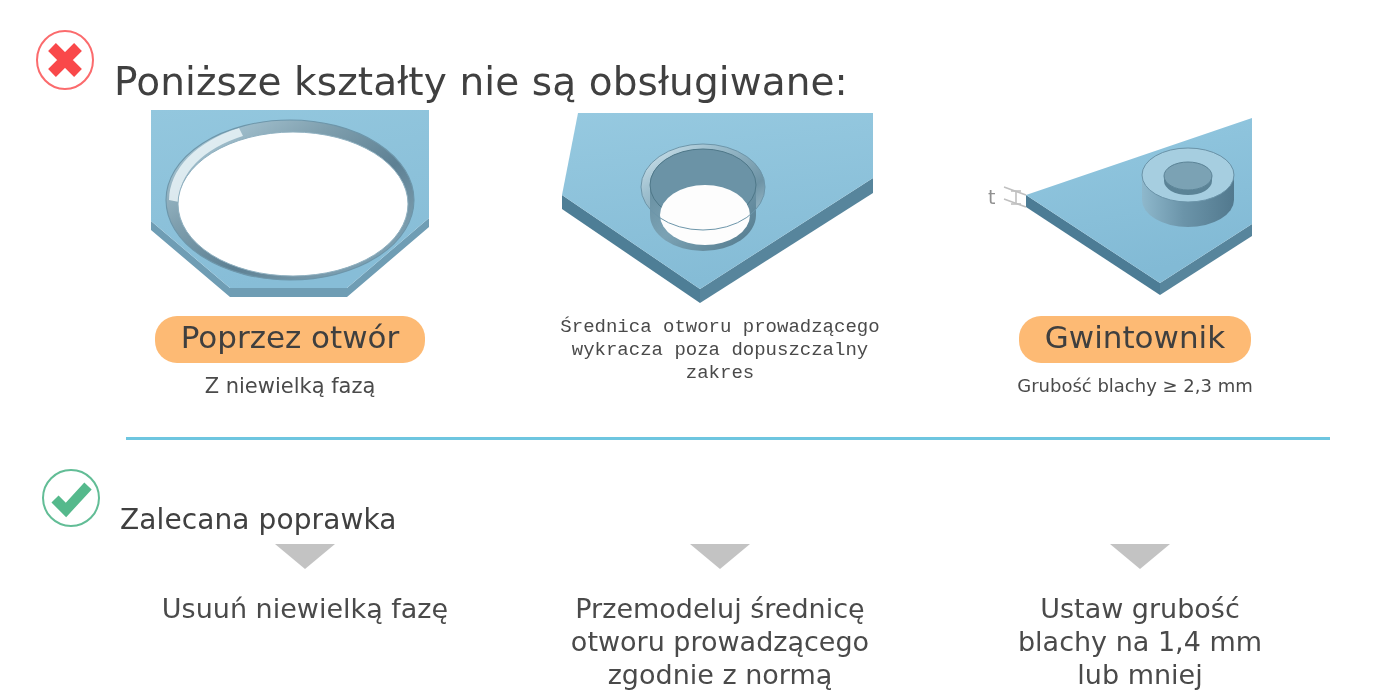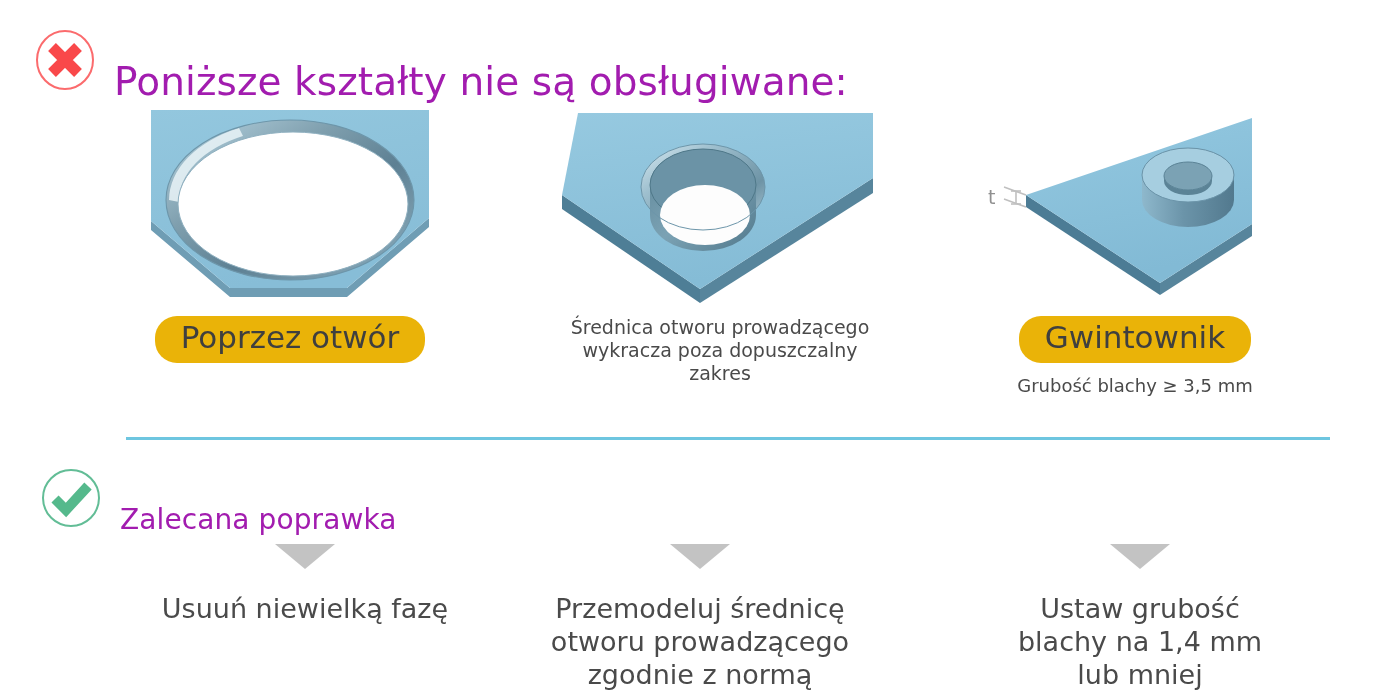--- a/index.html
+++ b/index.html
@@ -25,21 +25,21 @@
   }
   .head-icon {
     width: 62px;
     height: 62px;
     flex: 0 0 62px;
     position: relative;
   }
   .head-title {
     font-size: 39px;
     font-weight: 400;
-    color: #a21caf;
+    color: #404040;
     letter-spacing: 0.1px;
     white-space: nowrap;
     line-height: 1;
     margin-top: 44px;
   }
 
   #bad-head  { left: 34px; top: 18px; }
   #good-head { left: 40px; top: 462px; }
   #good-head .head-title { font-size: 28px; }
 
@@ -68,21 +68,21 @@
 
   .art {
     width: 330px;
     height: 205px;
     position: relative;
   }
   #col-2 .art { width: 350px; }
 
   .pill {
     display: inline-block;
-    background: #eab308;
+    background: #fdba74;
     border-radius: 22px;
     padding: 4px 26px 7px 26px;
     font-size: 31px;
     color: #3f3f3f;
     line-height: 1.15;
     white-space: nowrap;
     margin-top: 6px;
   }
   #col-1 .pill { font-size: 32px; }
 
@@ -90,37 +90,38 @@
     margin-top: 10px;
     font-size: 21px;
     line-height: 1.25;
     color: #4a4a4a;
     text-align: center;
   }
   .caption.small {
     font-size: 19px;
     line-height: 1.2;
     margin-top: 6px;
+    font-family: Liberation Mono, monospace;
   }
   .caption.tiny {
     font-size: 18px;
     margin-top: 12px;
   }
 
   
   .fix {
     position: absolute;
     top: 544px;
     width: 340px;
     display: flex;
     flex-direction: column;
     align-items: center;
   }
   #fix-0 { left: 135px; }
-  #fix-1 { left: 530px; }
+  #fix-1 { left: 550px; }
   #fix-2 { left: 970px; }
 
   .arrow-down {
     width: 0;
     height: 0;
     border-left: 30px solid transparent;
     border-right: 30px solid transparent;
     border-top: 25px solid #c3c3c3;
   }
   .fix-text {
@@ -173,20 +174,21 @@
       <g clip-path="url(#g0clip)">
         <ellipse cx="165" cy="95" rx="124" ry="80" fill="url(#g0cham)"></ellipse>
         <ellipse cx="168" cy="99" rx="115" ry="72" fill="#ffffff"></ellipse>
         <path d="M44,95 a124,80 0 0,1 70,-72 l4,8 a115,72 0 0,0 -64,66 Z" fill="#e9f3f7" opacity="0.85"></path>
       </g>
       <ellipse cx="165" cy="95" rx="124" ry="80" fill="none" stroke="#6d96aa" stroke-width="1.1"></ellipse>
       <ellipse cx="168" cy="99" rx="115" ry="72" fill="none" stroke="#8fb0c0" stroke-width="1"></ellipse>
     </svg>
   </div>
   <div class="pill">Poprzez otwór</div>
+  <div class="caption">Z niewielką fazą</div>
 </div>
 
 <div class="col" id="col-1">
   <div class="art">
     <svg width="330" height="205" viewBox="0 0 330 205">
       <defs>
         <linearGradient id="g1top" x1="0" y1="0" x2="0.2" y2="1">
           <stop offset="0%" stop-color="#96c9e0"></stop>
           <stop offset="100%" stop-color="#85bcd6"></stop>
         </linearGradient>
@@ -257,21 +259,21 @@
         <path d="M44,82 L66,90"></path>
         <path d="M44,94 L66,102"></path>
         <path d="M56,86 L56,99"></path>
         <path d="M51,86 L61,86"></path>
         <path d="M51,99 L61,99"></path>
       </g>
       <text x="28" y="99" font-family="DejaVu Sans, sans-serif" font-size="19" fill="#909090">t</text>
     </svg>
   </div>
   <div class="pill">Gwintownik</div>
-  <div class="caption tiny">Grubość blachy ≥ 3,5 mm</div>
+  <div class="caption tiny">Grubość blachy ≥ 2,3 mm</div>
 </div>
 
 <div class="section-head" id="good-head">
   <div class="head-icon">
     <svg width="62" height="62" viewBox="0 0 62 62">
       <circle cx="31" cy="31" r="28" fill="#ffffff" stroke="#62bd96" stroke-width="2"></circle>
       <path d="M15 32 L26 43 L48 19" stroke="#55b98c" stroke-width="10" fill="none" stroke-linecap="butt" stroke-linejoin="miter"></path>
     </svg>
   </div>
   <div class="head-title">Zalecana poprawka</div>

